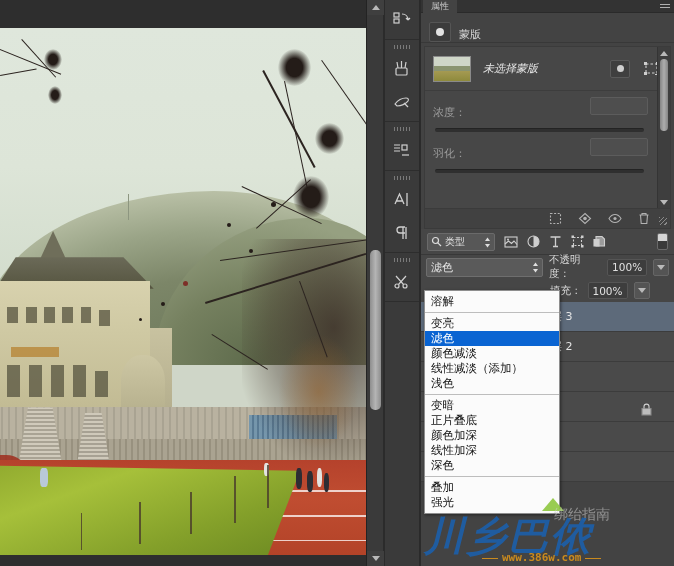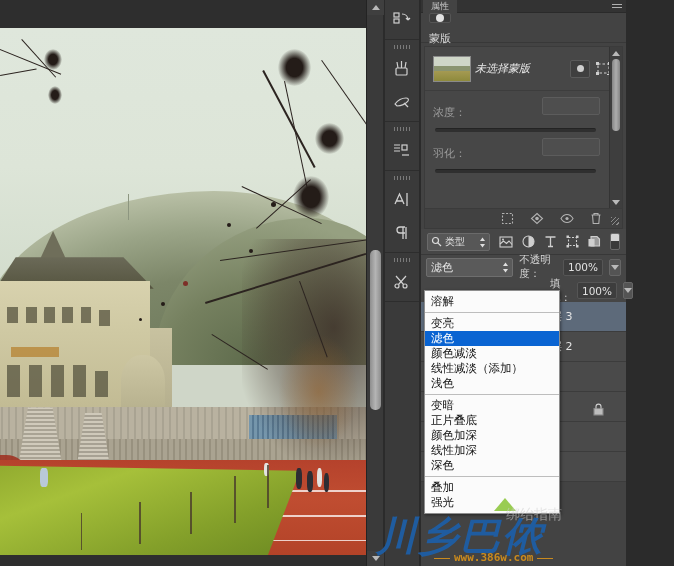--- a/index.html
+++ b/index.html
@@ -168,51 +168,51 @@
     width:16px; height:4px; margin:2px auto 3px;
     background:repeating-linear-gradient(90deg,#7a7a7a 0 1px,transparent 1px 3px);
   }
   .tool-btn {
     width:33px; height:33px; display:flex; align-items:center; justify-content:center;
     color:#cfcfcf;
   }
   .tool-btn svg { display:block; }
 
   
-  #dock { position:absolute; left:421px; top:0; width:205px; height:566px; background:#434343; }
+  #dock { position:absolute; left:421px; top:0; width:253px; height:566px; background:#434343; }
 
   
   #props-tabbar {
     position:relative; height:13px; background:#333; border-bottom:1px solid #2a2a2a;
   }
   #props-tab {
     position:absolute; left:2px; top:0; padding:0 8px; height:13px; line-height:13px;
     font-size:9px; color:#c9c9c9; background:#434343;
   }
   #props-tabbar .menu-lines {
     position:absolute; right:4px; top:4px; width:10px; height:6px;
     background:repeating-linear-gradient(180deg,#b0b0b0 0 1px,transparent 1px 3px);
   }
   #props-header {
-    height:30px; display:flex; align-items:flex-start; gap:8px;
-    padding-left:8px; background:#434343; border-bottom:1px solid #383838;flex-direction:column;
+    height:30px; display:flex; align-items:flex-end; gap:8px;
+    padding-left:8px; background:#434343; border-bottom:1px solid #383838;
   }
   .mask-chip {
     width:22px; height:20px; background:#3c3c3c; border:1px solid #555;
     border-radius:2px; display:flex; align-items:center; justify-content:center;
   }
   .mask-chip .dot { width:8px; height:8px; border-radius:50%; background:#e2e2e2; }
   #props-title { font-size:11px; color:#d6d6d6; }
 
   #props-body {
     position:relative; height:163px; background:#474747; border:1px solid #3b3b3b;
     margin:3px 3px 0; overflow:hidden;
   }
   #mask-row {
-    height:44px; display:flex; align-items:center; gap:4px; padding:0 8px;
+    height:44px; display:flex; align-items:center; gap:12px; padding:0 8px;
     border-bottom:1px solid #3d3d3d;
   }
   #mask-thumb {
     width:38px; height:26px; border:1px solid #8a8a8a; overflow:hidden; position:relative;
     background:linear-gradient(180deg,#cfd6c8 0 38%,#8a9470 38% 62%,#b6a45c 62% 100%);
   }
   #mask-thumb .tt { position:absolute; left:0; bottom:0; width:100%; height:38%;
     background:linear-gradient(180deg,#a59a52,#8e8a3c); }
   #mask-label { font-size:11px; color:#e8e8e8; font-style:italic; flex:1; }
   .mini-btn { width:20px; height:18px; background:#3f3f3f; border:1px solid #5a5a5a;

